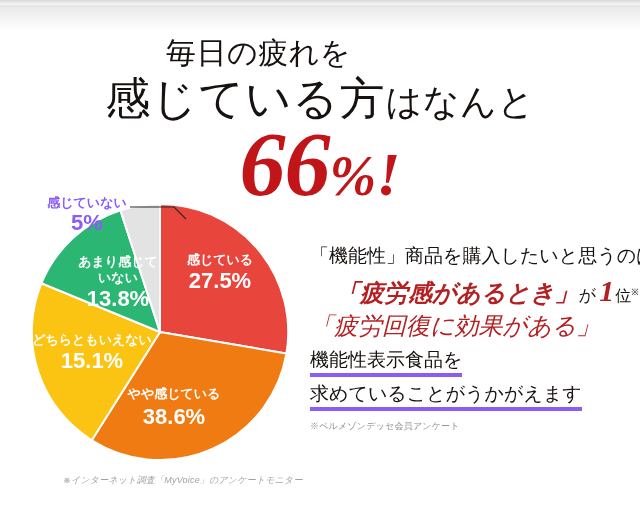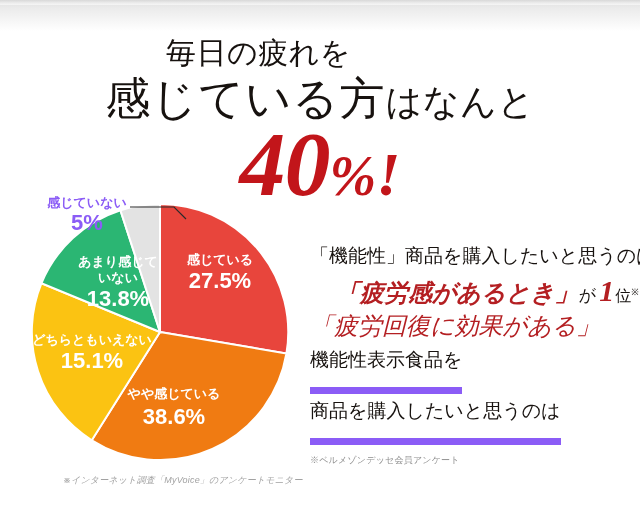--- a/index.html
+++ b/index.html
@@ -202,23 +202,23 @@
     font-size: 24px;
     font-weight: 400;
     font-style: italic;
     line-height: 30px;
     white-space: nowrap;
   }
   .copy-l4, .copy-l5 {
     font-size: 19px;
     line-height: 25px;
     white-space: nowrap;
-    border-bottom: 7px solid #8b5cf6;
+    border-bottom: 4px solid #8b5cf6;
     display: inline-block;
-    padding-bottom: 15px;
+    padding-bottom: 1px;
   }
   .copy-l4 { margin-top: 6px; }
   .copy-l5 { margin-top: 4px; }
   .copy-note {
     margin-top: 9px;
     font-family: Liberation Sans, sans-serif;
     font-size: 9px;
     color: #8d8d8d;
     letter-spacing: 0.2px;
     white-space: nowrap;
@@ -246,21 +246,21 @@
 
   <div class="top-band"></div>
   <div class="top-band-fade"></div>
 
   <div class="headline">
     <div class="hl-line1">毎日の疲れを</div>
     <div class="hl-line2">
       <span class="hl-big">感じている方</span><span class="hl-small">はなんと</span>
     </div>
     <div class="hl-pct">
-      <span class="num">40</span><span class="sym">%</span><span class="bang">!</span>
+      <span class="num">66</span><span class="sym">%</span><span class="bang">!</span>
     </div>
   </div>
 
   <div class="chart-wrap">
     <svg width="264" height="262" viewBox="0 0 264 262">
 
       <path d="M130,130 L130,2 A128,128 0 0,1 256.43,151.52 Z" fill="#e8453c" stroke="#ffffff" stroke-width="2"></path>
 
       <path d="M130,130 L256.43,151.52 A128,128 0 0,1 61.79,238.24 Z" fill="#f07b12" stroke="#ffffff" stroke-width="2"></path>
 
@@ -293,21 +293,21 @@
     <path d="M0,5 L44,5 L56,17" fill="none" stroke="#2b2b2b" stroke-width="1.2"></path>
   </svg>
 
   <div class="copy">
     <div class="copy-l1">「機能性」商品を購入したいと思うのは</div>
     <div class="copy-l2">
       <span class="red">「疲労感があるとき」</span><span class="ga">が</span><span class="one">1</span><span class="rank">位</span><span class="mark">※</span>
     </div>
     <div class="copy-l3">「疲労回復に効果がある」</div>
     <div><span class="copy-l4">機能性表示食品を</span></div>
-    <div><span class="copy-l5">商品を購入したいと思うのは</span></div>
+    <div><span class="copy-l5">求めていることがうかがえます</span></div>
     <div class="copy-note">※ベルメゾンデッセ会員アンケート</div>
   </div>
 
   <div class="source">
     <div>※インターネット調査「MyVoice」のアンケートモニター</div>
   </div>
 
 </div>
 
 </body></html>

